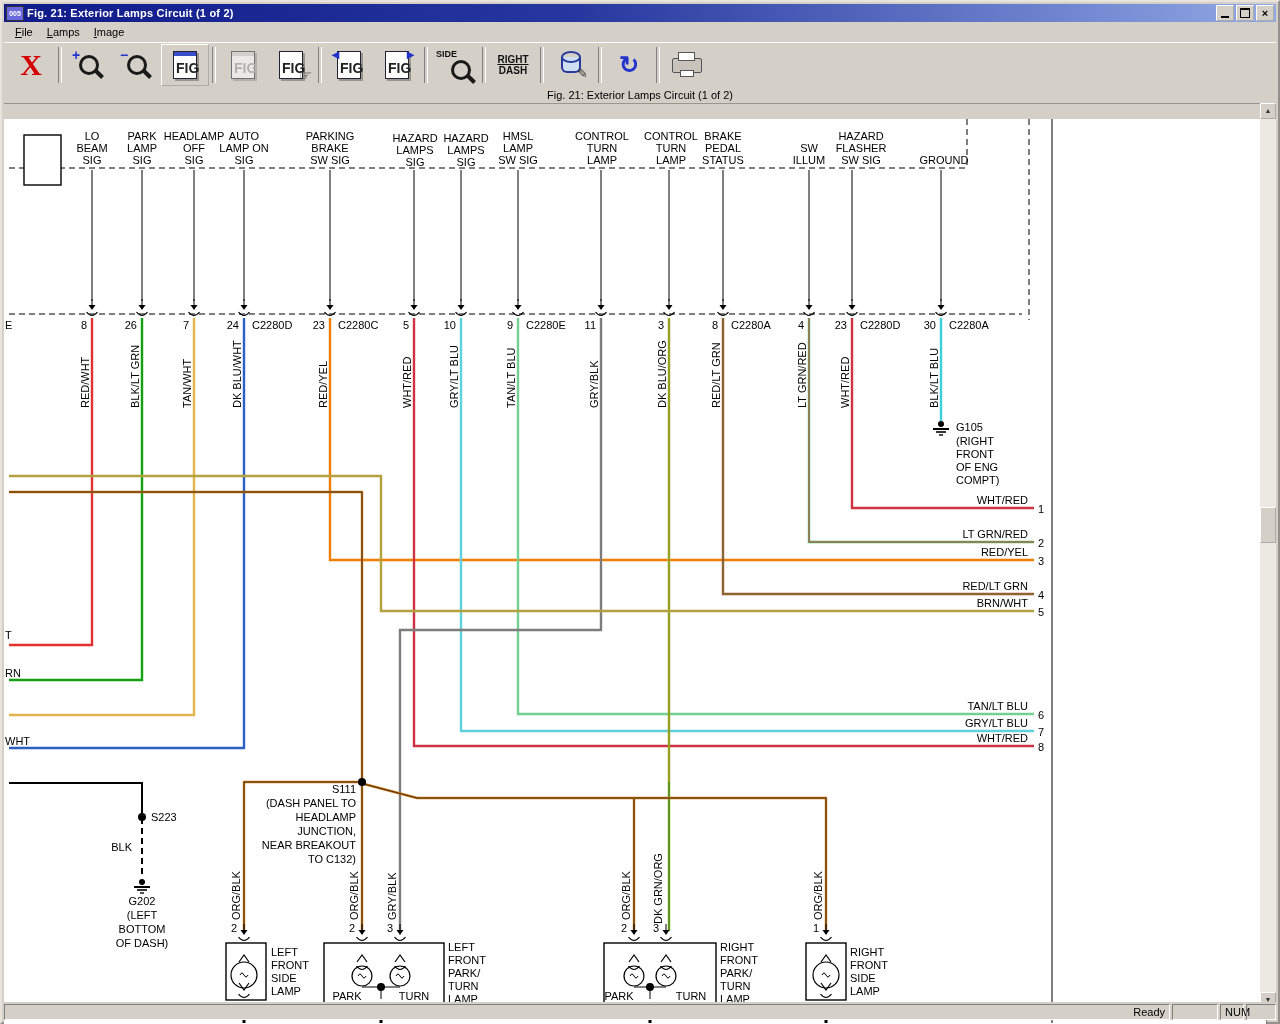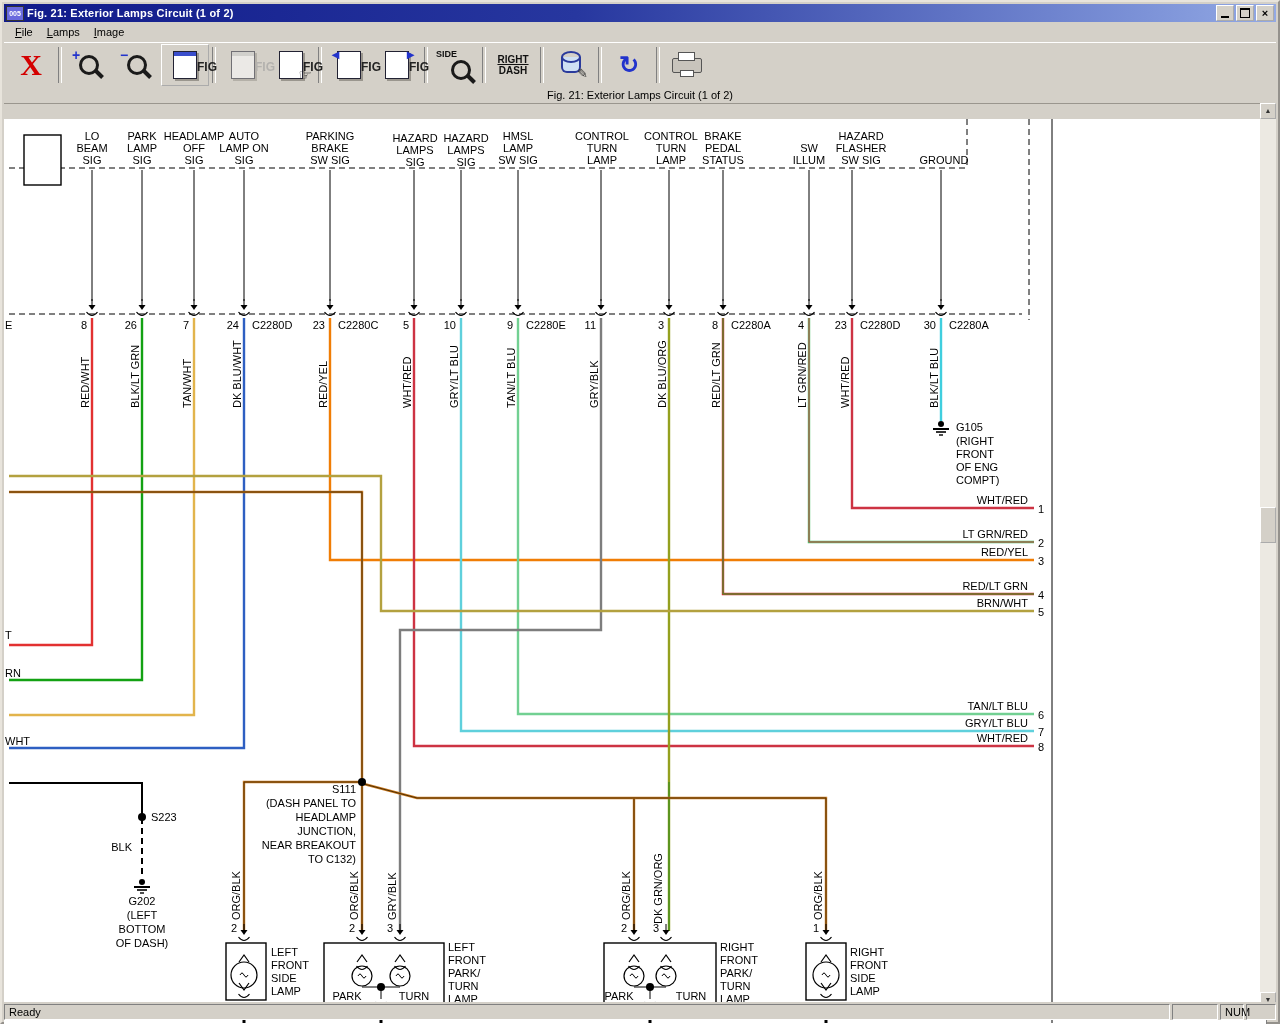--- a/index.html
+++ b/index.html
@@ -33,22 +33,22 @@
   .tsep{width:2px;height:36px;border-left:1px solid #808080;border-right:1px solid #fff;margin:0 3px;}
   .bigx{color:#d40000;font-family:"Liberation Serif",serif;font-weight:bold;font-size:30px;line-height:30px;}
   .mag{width:14px;height:14px;border:3px solid #1a1a1a;border-radius:50%;position:relative;}
   .mag::after{content:"";position:absolute;width:4px;height:10px;background:#1a1a1a;
     right:-5px;bottom:-7px;transform:rotate(-45deg);}
   .magglyph{position:absolute;left:6px;top:2px;color:#2233cc;font-weight:bold;font-size:16px;}
   .figdoc{width:22px;height:26px;background:#fff;border:1px solid #223;position:relative;
     box-shadow:2px 2px 0 #9a968e;}
   .figdoc .bar{position:absolute;left:0;top:0;right:0;height:4px;background:#3a4ecc;}
   .figdoc .bar.gray{background:#aaa;}
-  .figtxt{position:absolute;left:2px;top:8px;font-size:12px;font-weight:bold;color:#222;
-    font-family:"Liberation Sans",sans-serif;margin-left:21px;}
+  .figtxt{position:absolute;left:2px;top:8px;font-size:14px;font-weight:bold;color:#222;
+    font-family:"Liberation Sans",sans-serif;}
   .gray .figtxt{color:#999;}
   .gray{opacity:.55;}
   .overlay{position:absolute;font-size:14px;}
   .arrow-ov{color:#2233cc;font-size:13px;font-weight:bold;top:2px;}
   .hand-ov{right:2px;bottom:1px;color:#222;font-size:15px;}
   .findtxt{position:absolute;left:4px;top:4px;font-size:9px;font-weight:bold;color:#111;}
   .hs{display:flex;flex-direction:column;align-items:center;font-size:10px;font-weight:bold;color:#111;line-height:11px;}
   .hs .u{text-decoration:underline;}
   .refresh{color:#2233cc;font-size:24px;font-weight:bold;line-height:24px;}
   .bucket{width:16px;height:14px;border:2px solid #2a3a9c;border-top:none;
@@ -70,21 +70,21 @@
   
   .vscroll{position:absolute;right:2px;top:101px;width:16px;height:905px;background:#ece9e2;}
   .sbtn{position:absolute;left:0;width:16px;height:16px;background:#d4d0c8;border:1px outset #fff;
     font-size:7px;text-align:center;line-height:14px;color:#333;box-sizing:border-box;}
   .sb-up{top:0;} .sb-down{bottom:0;}
   .sthumb{position:absolute;left:0;top:404px;width:16px;height:36px;background:#d4d0c8;border:1px outset #fff;box-sizing:border-box;}
   
   .statusbar{position:absolute;left:2px;right:2px;bottom:2px;height:18px;background:#d4d0c8;
     display:flex;align-items:stretch;gap:2px;padding-top:2px;box-sizing:border-box;}
   .cell{border:1px solid;border-color:#808080 #fff #fff #808080;font-size:11px;
-    padding:1px 4px;color:#000;box-sizing:border-box;}
+    padding:1px 4px;color:#000;box-sizing:border-box;text-align:right;}
   .cell-ready{flex:1;}
   .cell-a{width:46px;} .cell-num{width:24px;} .cell-b{width:30px;}
 </style>
 </head>
 <body>
 
 <div class="win">
 
   <div class="titlebar">
     <span class="app-ico">005</span>

